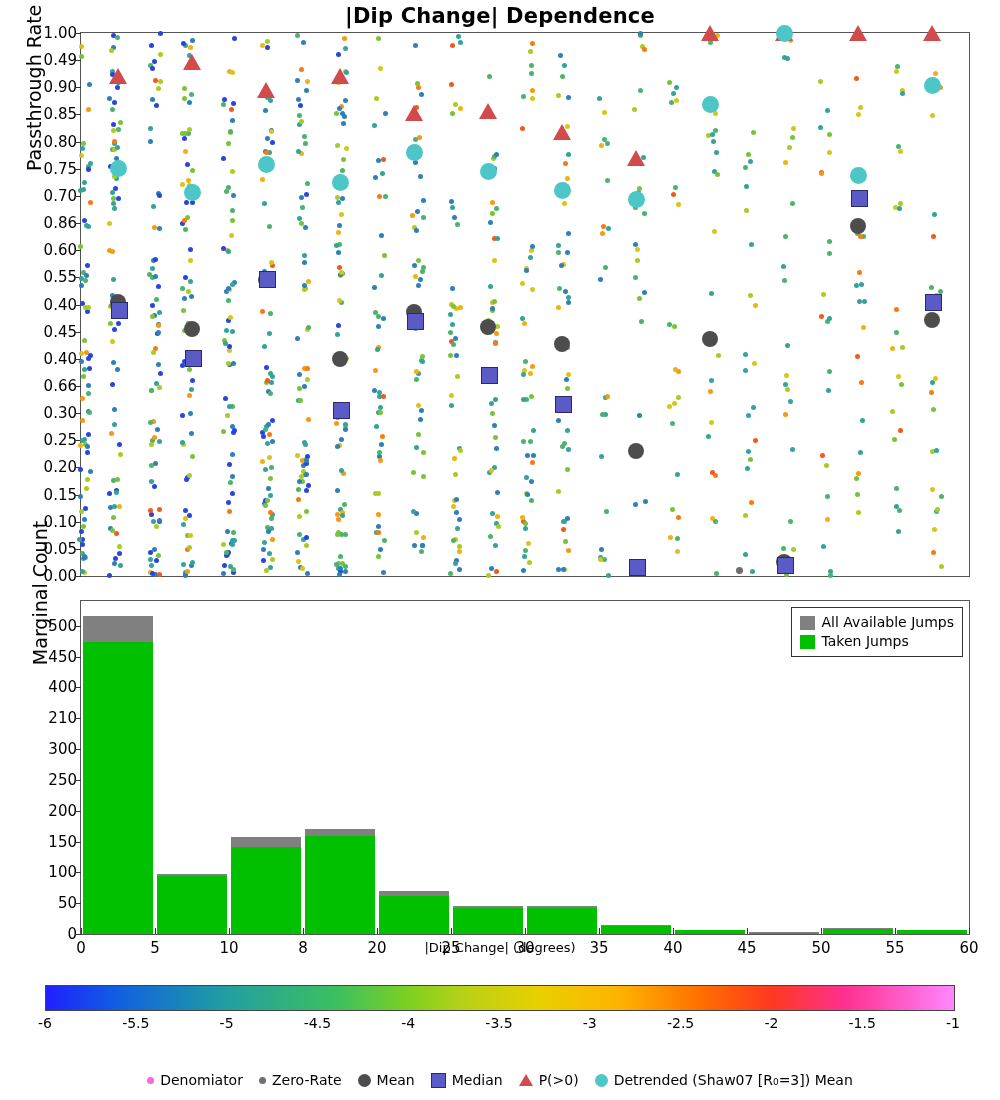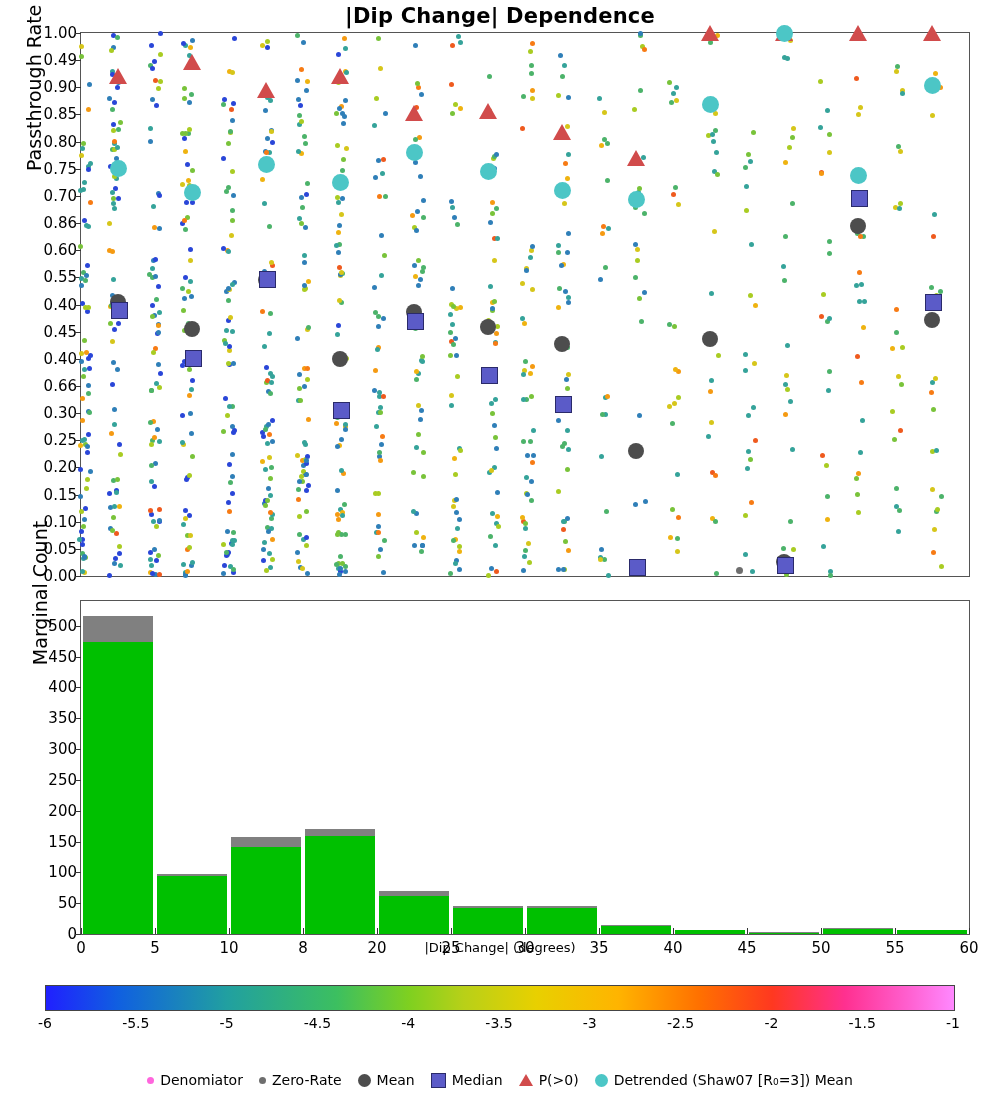--- a/index.html
+++ b/index.html
@@ -1240,21 +1240,21 @@
       <div class="hytick" style="top: 271.333px; right: 892px;">100</div>
       <div class="gridtick" style="top: 271.333px;"></div>
       <div class="hytick" style="top: 240.5px; right: 892px;">150</div>
       <div class="gridtick" style="top: 240.5px;"></div>
       <div class="hytick" style="top: 209.667px; right: 892px;">200</div>
       <div class="gridtick" style="top: 209.667px;"></div>
       <div class="hytick" style="top: 178.833px; right: 892px;">250</div>
       <div class="gridtick" style="top: 178.833px;"></div>
       <div class="hytick" style="top: 148px; right: 892px;">300</div>
       <div class="gridtick" style="top: 148px;"></div>
-      <div class="hytick" style="top: 117.167px; right: 892px;">350</div>
+      <div class="hytick" style="top: 117.167px; right: 892px;">210</div>
       <div class="gridtick" style="top: 117.167px;"></div>
       <div class="hytick" style="top: 86.3333px; right: 892px;">400</div>
       <div class="gridtick" style="top: 86.3333px;"></div>
       <div class="hytick" style="top: 55.5px; right: 892px;">450</div>
       <div class="gridtick" style="top: 55.5px;"></div>
       <div class="hytick" style="top: 24.6667px; right: 892px;">500</div>
       <div class="gridtick" style="top: 24.6667px;"></div>
     </div>
   <div id="hist-xticks">
       <div class="htick-label" style="left: 0px; top: 338px;">0</div>
@@ -1327,20 +1327,30 @@
       </div>
       <div class="bar" style="left: 742px; width: 70px; height: 333px;">
         <div class="all" style="height: 5.55px; background: rgb(128, 128, 128);"></div>
         <div class="taken" style="height: 4.93333px; background: rgb(0, 192, 0);"></div>
       </div>
       <div class="bar" style="left: 816px; width: 70px; height: 333px;">
         <div class="all" style="height: 4.31667px; background: rgb(128, 128, 128);"></div>
         <div class="taken" style="height: 3.7px; background: rgb(0, 192, 0);"></div>
       </div>
     </div>
+  <div id="hist-legend">
+    <div class="row">
+      <span class="sw" style="background:#808080"></span>
+      <span>All Available Jumps</span>
+    </div>
+    <div class="row">
+      <span class="sw" style="background:#00c000"></span>
+      <span>Taken Jumps</span>
+    </div>
+  </div>
 </div>
 
 <div class="xlabel-hist">|Dip Change| (degrees)</div>
 
 <div id="colorbar-wrap">
   <div id="colorbar"></div>
   <div id="cb-ticks">
       <div class="cb-tick" style="left: 0px;">-6</div>
       <div class="cb-tick" style="left: 90.8px;">-5.5</div>
       <div class="cb-tick" style="left: 181.6px;">-5</div>

